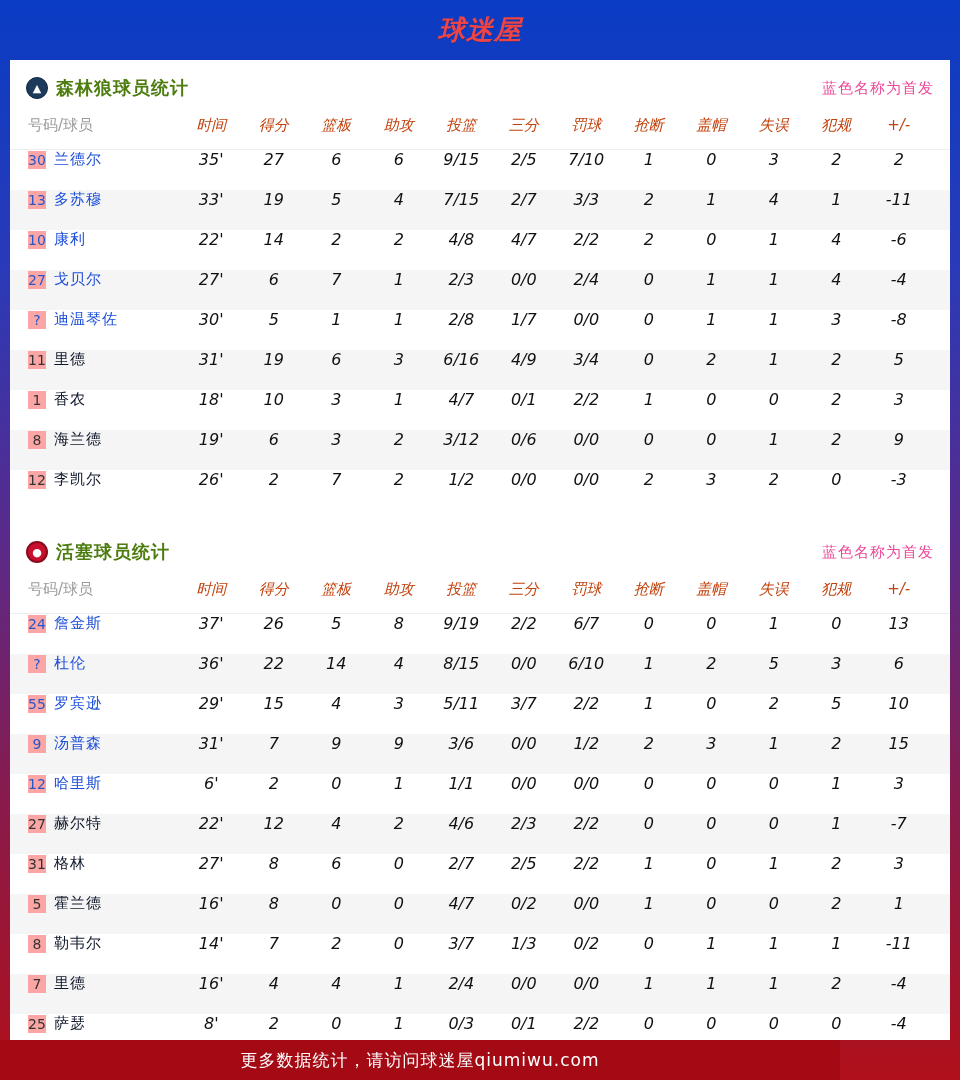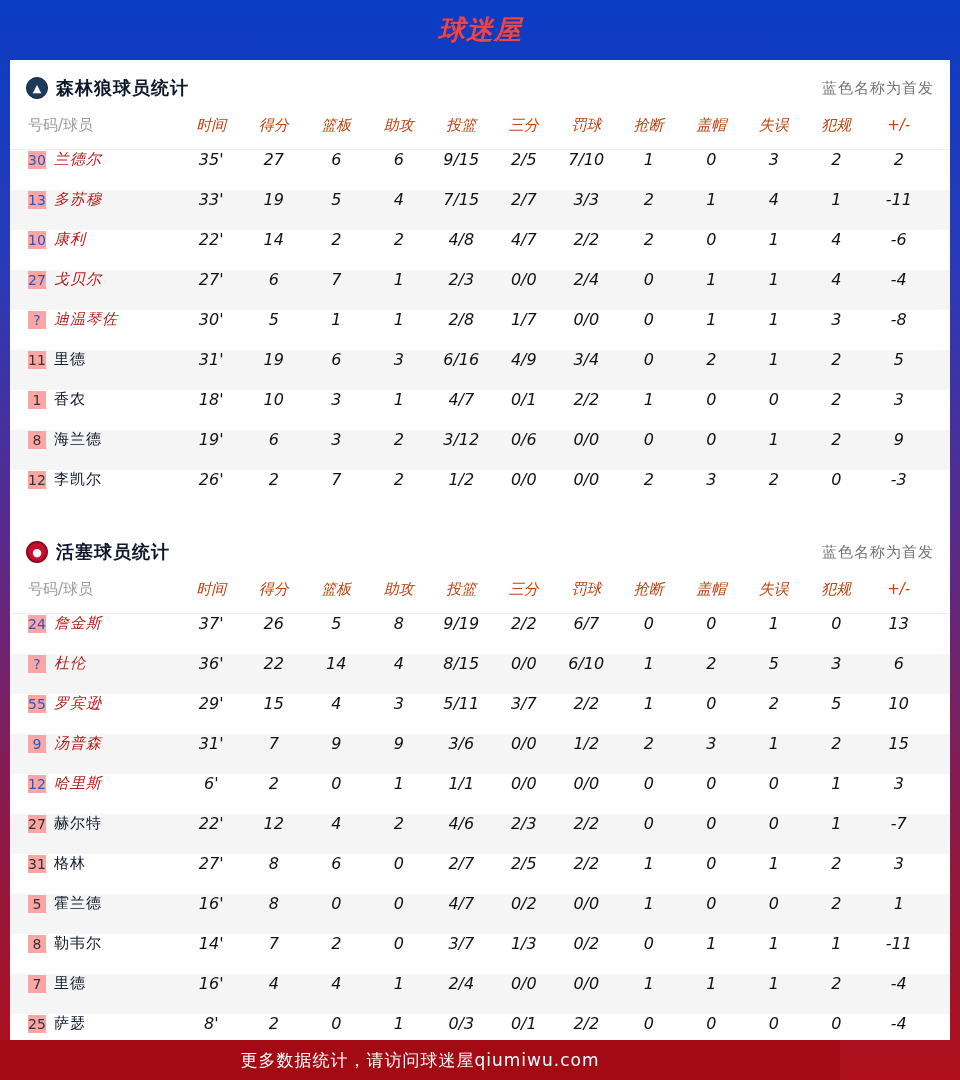--- a/index.html
+++ b/index.html
@@ -25,35 +25,35 @@
     height: 56px; display: flex; align-items: center; justify-content: space-between;
     padding: 0 16px 0 16px;
   }
   .section-title-wrap { display: flex; align-items: center; gap: 8px; }
   .team-logo {
     width: 22px; height: 22px; border-radius: 50%; display: inline-flex;
     align-items: center; justify-content: center; font-size: 11px; color: #fff;
   }
   .team-logo.wolves { background: #1e3a5a; border: 1px solid #0c2340; }
   .team-logo.pistons { background: #c8102e; border: 2px solid #8a0a1e; }
-  .section-title { font-size: 18px; font-weight: bold; color: #0f172a; letter-spacing: 1px; }
-  .starter-note { font-size: 15px; color: #737373; letter-spacing: 1px; }
+  .section-title { font-size: 18px; font-weight: bold; color: #4d7c0f; letter-spacing: 1px; }
+  .starter-note { font-size: 15px; color: #ec4899; letter-spacing: 1px; }
   .row {
     height: 40px; display: flex; align-items: flex-start; position: relative;
   }
   .row.header { color: #9a9a9a; font-size: 15px; border-bottom: 1px solid #eeeeee; height: 34px; }
   .row.alt { background: #f5f5f5; }
   .cell-player { width: 170px; padding-left: 18px; display: flex; align-items: center; gap: 8px; }
   .jersey {
     display: inline-flex; align-items: center; justify-content: center;
     width: 18px; height: 18px; background: #fca5a5; font-size: 14px; color: #333;
   }
   .jersey.starter { color: #2a56c6; }
   .pname { font-size: 15px; color: #0f172a; letter-spacing: 1px; }
-  .pname.starter { color: #b91c1c; font-style: italic; }
+  .pname.starter { color: #1d4ed8; }
   .cell { width: 62.5px; text-align: center; font-size: 16px; color: #111; font-style: italic; }
   .row.header .cell { font-style: italic; color: #c2410c; font-size: 15px; }
   .row.header .cell-player { padding-left: 18px; }
   .footer {
     position: absolute; left: 0; top: 1040px; width: 840px; height: 40px;
     display: flex; align-items: center; justify-content: center;
     background: #a40a14; color: #ffffff; font-size: 17px; letter-spacing: 1px;
   }
 </style>
 </head>

